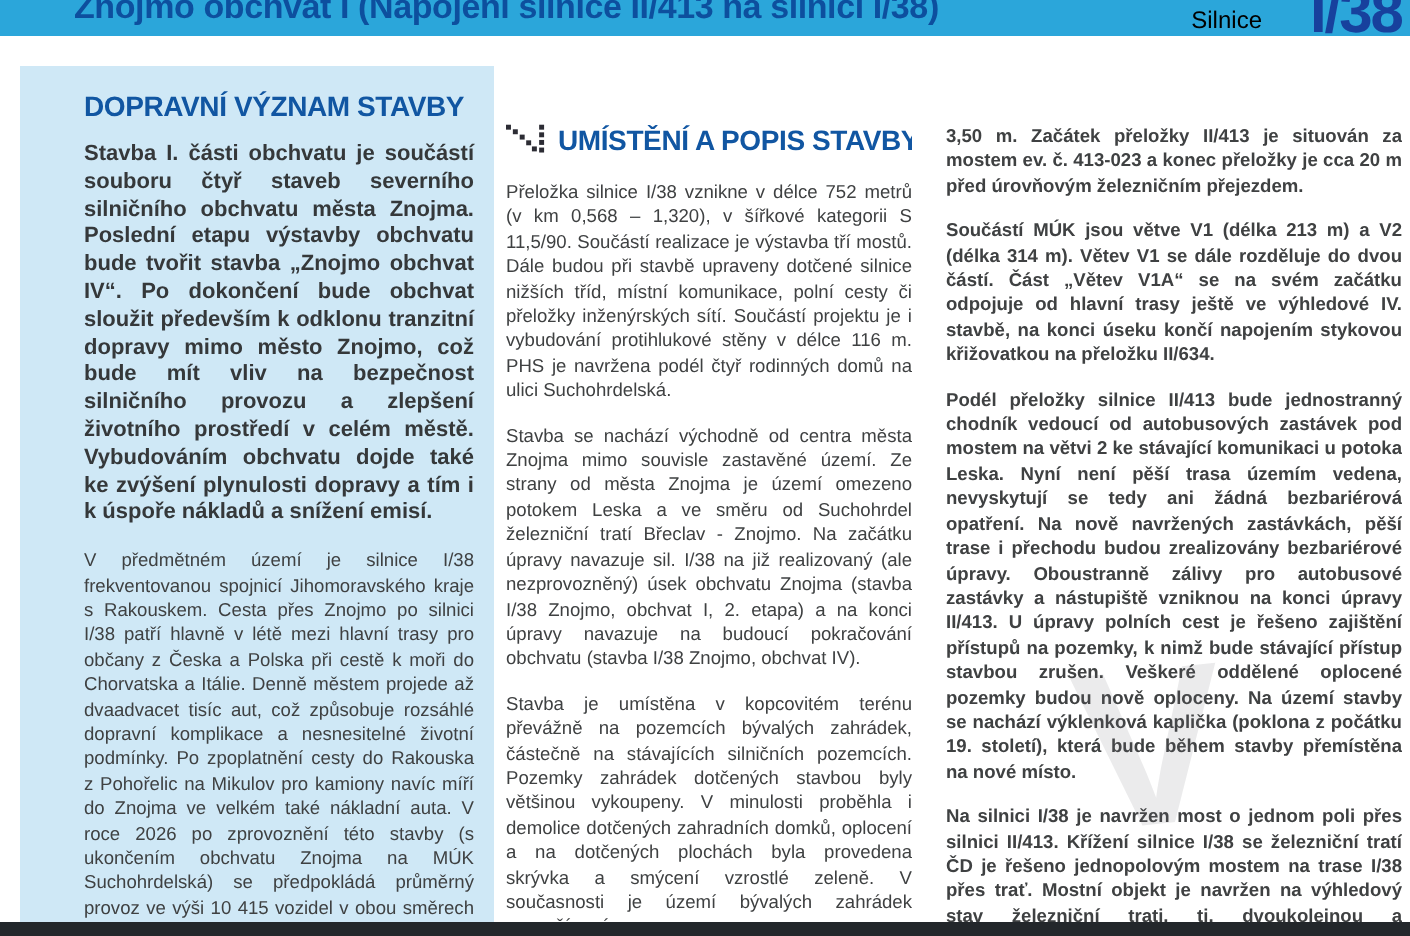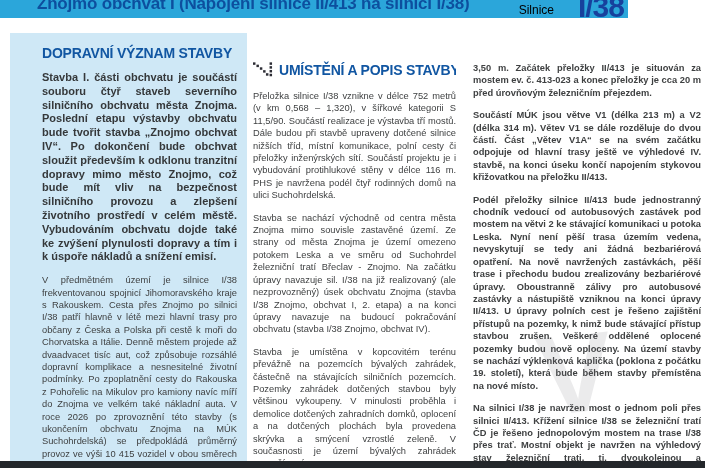--- a/index.html
+++ b/index.html
@@ -3,21 +3,21 @@
 <meta charset="utf-8">
 <style>
   html,body{margin:0;padding:0;background:#e8e8e8;}
   .page{
     position:relative;width:705px;height:468px;background:#ffffff;
     font-family:"Liberation Sans","DejaVu Sans",sans-serif;
     overflow:hidden;margin:0 auto;
   }
   
   .band{
-    position:absolute;top:0;left:0;width:628px;height:18px;
+    position:absolute;top:0;left:0;width:705px;height:18px;
     background:#2ba6da;overflow:hidden;
   }
   .band h1{
     position:absolute;left:37px;top:-6px;margin:0;
     font-size:17px;line-height:20px;font-weight:bold;color:#0d4f9e;
     white-space:nowrap;letter-spacing:-0.2px;
   }
   .brand-prefix{
     position:absolute;right:74px;top:3px;
     font-size:12px;color:#000000;font-weight:normal;
@@ -99,21 +99,21 @@
         <span>UMÍSTĚNÍ A POPIS STAVBY</span>
       </h2>
       <p>Přeložka silnice I/38 vznikne v délce 752 metrů (v km 0,568 – 1,320), v šířkové kategorii S 11,5/90. Součástí realizace je výstavba tří mostů. Dále budou při stavbě upraveny dotčené silnice nižších tříd, místní komunikace, polní cesty či přeložky inženýrských sítí. Součástí projektu je i vybudování protihlukové stěny v délce 116 m. PHS je navržena podél čtyř rodinných domů na ulici Suchohrdelská.</p>
       <p>Stavba se nachází východně od centra města Znojma mimo souvisle zastavěné území. Ze strany od města Znojma je území omezeno potokem Leska a ve směru od Suchohrdel železniční tratí Břeclav - Znojmo. Na začátku úpravy navazuje sil. I/38 na již realizovaný (ale nezprovozněný) úsek obchvatu Znojma (stavba I/38 Znojmo, obchvat I, 2. etapa) a na konci úpravy navazuje na budoucí pokračování obchvatu (stavba I/38 Znojmo, obchvat IV).</p>
       <p>Stavba je umístěna v kopcovitém terénu převážně na pozemcích bývalých zahrádek, částečně na stávajících silničních pozemcích. Pozemky zahrádek dotčených stavbou byly většinou vykoupeny. V minulosti proběhla i demolice dotčených zahradních domků, oplocení a na dotčených plochách byla provedena skrývka a smýcení vzrostlé zeleně. V současnosti je území bývalých zahrádek nevyužívané.</p>
       <p>Křížení se silnicí II/413 je řešeno mimoúrovňovou křižovatkou (MÚK) Suchohrdelská. Přeložka silnice II/413 v délce 490 m je navržena v kategorii MS 9,0/50 s připojovacími a odbočovacími pruhy, šířky</p>
     </section>
 
     <section class="col col-right">
       <p>3,50 m. Začátek přeložky II/413 je situován za mostem ev. č. 413-023 a konec přeložky je cca 20 m před úrovňovým železničním přejezdem.</p>
-      <p>Součástí MÚK jsou větve V1 (délka 213 m) a V2 (délka 314 m). Větev V1 se dále rozděluje do dvou částí. Část „Větev V1A“ se na svém začátku odpojuje od hlavní trasy ještě ve výhledové IV. stavbě, na konci úseku končí napojením stykovou křižovatkou na přeložku II/413.</p>
+      <p>Součástí MÚK jsou větve V1 (délka 213 m) a V2 (délka 314 m). Větev V1 se dále rozděluje do dvou částí. Část „Větev V1A“ se na svém začátku odpojuje od hlavní trasy ještě ve výhledové IV. stavbě, na konci úseku končí napojením stykovou křižovatkou na přeložku II/634.</p>
       <p>Podél přeložky silnice II/413 bude jednostranný chodník vedoucí od autobusových zastávek pod mostem na větvi 2 ke stávající komunikaci u potoka Leska. Nyní není pěší trasa územím vedena, nevyskytují se tedy ani žádná bezbariérová opatření. Na nově navržených zastávkách, pěší trase i přechodu budou zrealizovány bezbariérové úpravy. Oboustranně zálivy pro autobusové zastávky a nástupiště vzniknou na konci úpravy II/413. U úpravy polních cest je řešeno zajištění přístupů na pozemky, k nimž bude stávající přístup stavbou zrušen. Veškeré oddělené oplocené pozemky budou nově oploceny. Na území stavby se nachází výklenková kaplička (poklona z počátku 19. století), která bude během stavby přemístěna na nové místo.</p>
       <p>Na silnici I/38 je navržen most o jednom poli přes silnici II/413. Křížení silnice I/38 se železniční tratí ČD je řešeno jednopolovým mostem na trase I/38 přes trať. Mostní objekt je navržen na výhledový stav železniční trati, tj. dvoukolejnou a elektrifikovanou trať.</p>
     </section>
 
   </main>
 
   <div class="watermark">V</div>
 
   <footer class="bottom-bar"></footer>
 

